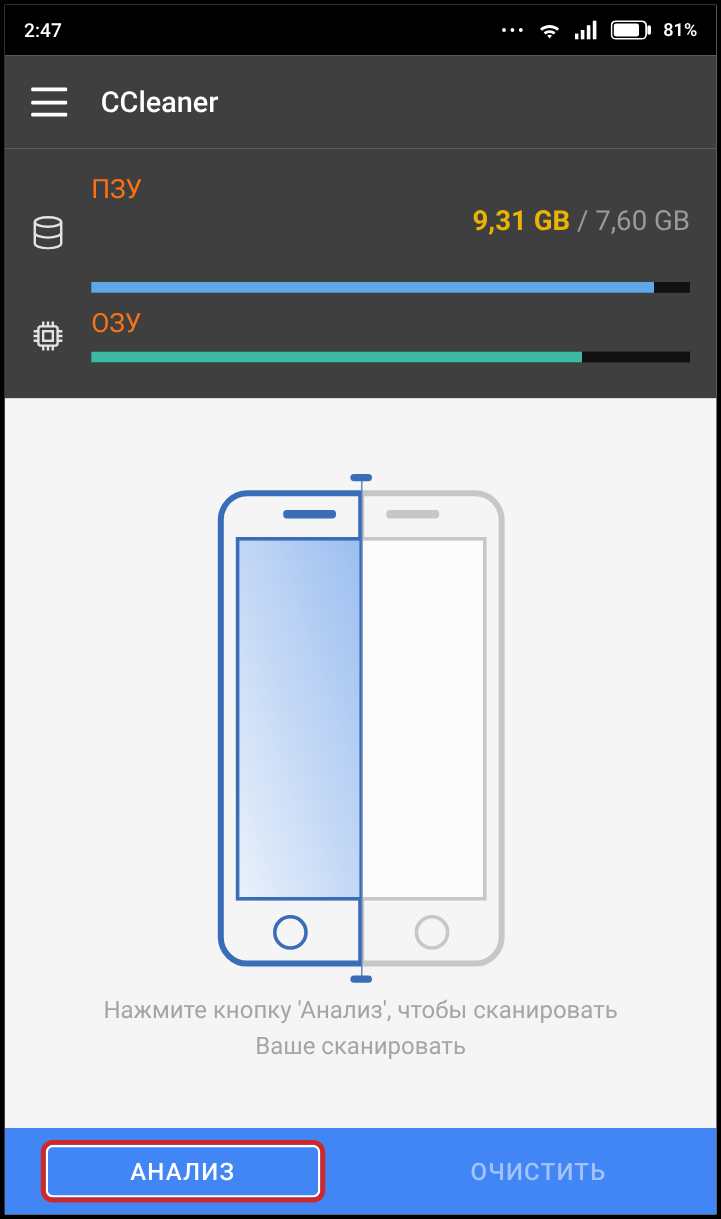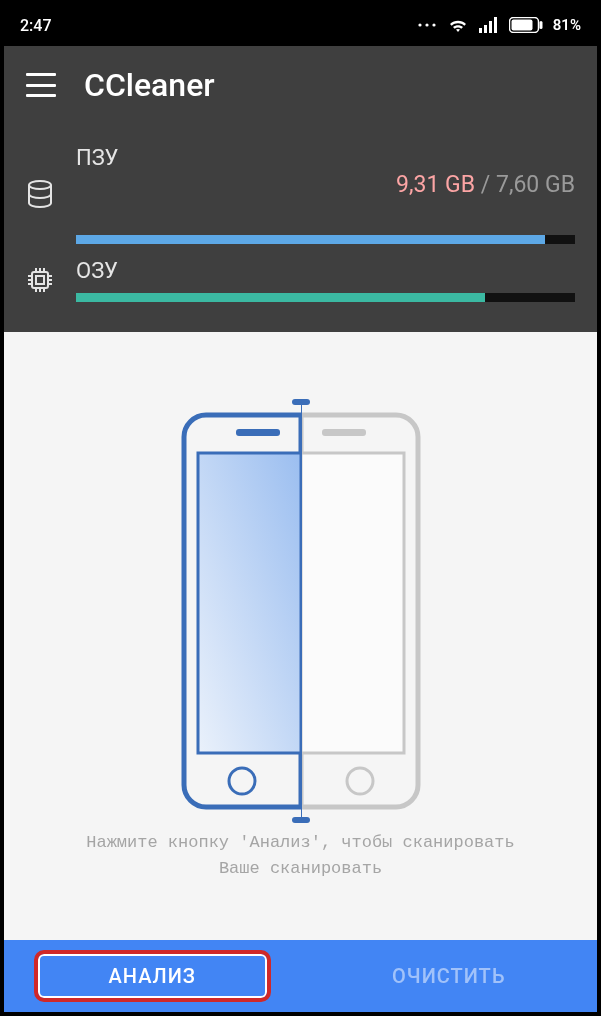--- a/index.html
+++ b/index.html
@@ -10,49 +10,49 @@
   .status-bar { background: #000; color: #fff; height: 42px; display: flex; align-items: center; padding: 0 16px; font-size: 16px; }
   .status-time { font-weight: 500; }
   .status-right { margin-left: auto; display: flex; align-items: center; gap: 10px; }
   .status-ico { display: inline-flex; align-items: center; }
   .status-batt { font-weight: 600; font-size: 15px; }
 
   
   .app-bar { background: #3f3f3f; height: 78px; display: flex; align-items: center; padding: 0 22px; gap: 28px; }
   .hamburger { width: 30px; height: 24px; display: flex; flex-direction: column; justify-content: space-between; cursor: pointer; }
   .hamburger span { display: block; width: 100%; height: 3px; background: #fff; border-radius: 1px; }
-  .app-title { color: #fff; font-size: 32px; font-weight: 500; }
+  .app-title { color: #fff; font-size: 24px; font-weight: 500; }
 
   
   .stats { background: #3f3f3f; padding: 10px 22px 30px 22px; }
   .stat-row { display: flex; align-items: center; gap: 22px; margin-top: 10px; }
   .stat-icon { width: 28px; color: #e8e8e8; display: flex; justify-content: center; }
   .stat-body { flex: 1; }
   .stat-head { display: flex; align-items: baseline; }
-  .stat-label { color: #e5e5e5; font-size: 22px; font-weight: 400; }
+  .stat-label { color: #f97316; font-size: 22px; font-weight: 400; }
   .stat-val { margin-left: auto; font-size: 23px; white-space: pre; }
-  .stat-used { color: #fca5a5; }
+  .stat-used { color: #eab308; font-weight: bold; }
   .stat-sep, .stat-total { color: #9a9a9a; }
   .bar { height: 9px; background: #111; margin-top: 10px; position: relative; }
   .bar-fill { height: 100%; }
   .bar-fill.blue { background: #5da8e6; }
   .bar-fill.teal { background: #3bb9a2; }
   .stats .stat-row + .stat-row { margin-top: 14px; }
 
   
   .main { flex: 1; background: #f5f5f5; display: flex; flex-direction: column; align-items: center; justify-content: center; padding: 40px 30px 20px; }
   .phone-illus { width: 250px; height: 400px; position: relative; }
   .phone-left, .phone-right { position: absolute; top: 0; width: 50%; height: 100%; }
   .phone-left { left: 0; }
   .phone-right { right: 0; }
   .scanline { position: absolute; left: 50%; top: -10px; bottom: -10px; width: 1px; background: #3a6db8; }
   .scancap { position: absolute; left: 50%; width: 18px; height: 6px; background: #3a6db8; border-radius: 3px; transform: translateX(-50%); }
   .scancap.top { top: -12px; }
   .scancap.bot { bottom: -12px; }
-  .hint { color: #a5a5a5; font-size: 17px; text-align: center; margin-top: 19px; line-height: 1.5; font-family: Liberation Mono, monospace; }
+  .hint { color: #a5a5a5; font-size: 20px; text-align: center; margin-top: 19px; line-height: 1.5; }
 
   
   .bottom-bar { height: 72px; background: #4285f4; display: flex; align-items: center; }
   .btn-half { flex: 1; height: 100%; display: flex; align-items: center; justify-content: center; color: #ffffff; font-size: 20px; letter-spacing: 1px; font-weight: 500; }
   .btn-half.disabled { color: rgba(255,255,255,0.5); }
   .btn-analyze-wrap { position: relative; flex: 1; height: 100%; display: flex; align-items: center; justify-content: center; }
   .highlight-ring { position: absolute; left: 30px; right: 30px; top: 10px; bottom: 10px; border: 4px solid #d02828; border-radius: 10px; box-shadow: inset 0 0 0 2px #fff; pointer-events: none; }
 </style>
 </head>
 <body>

